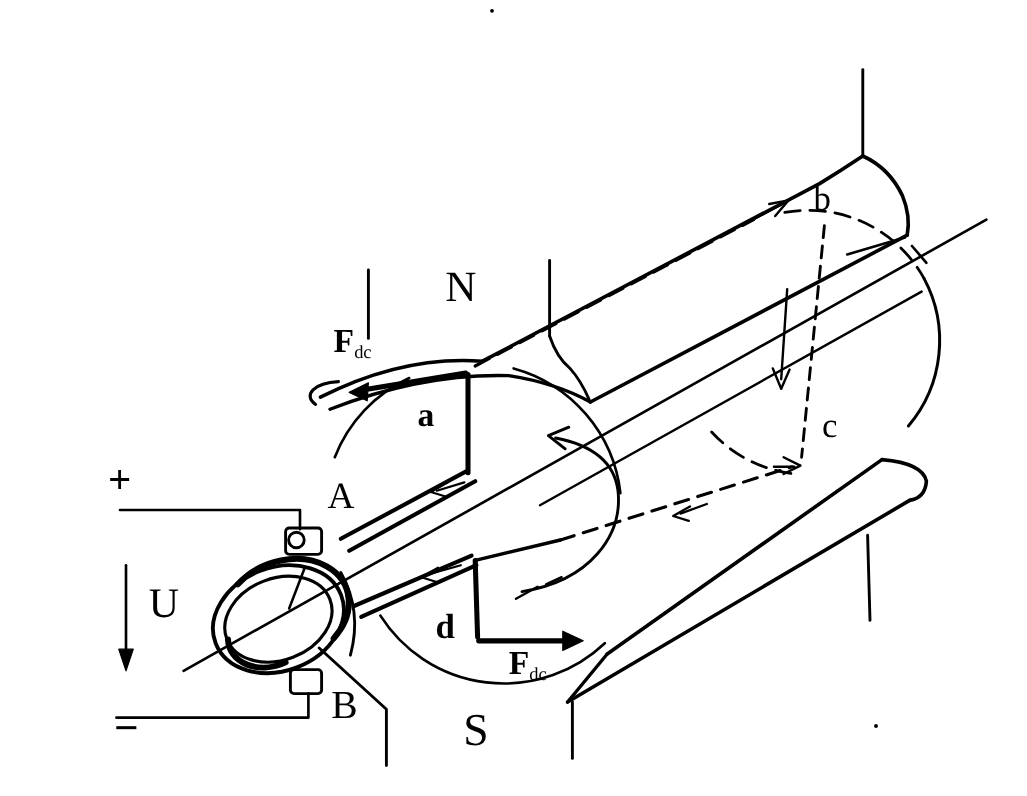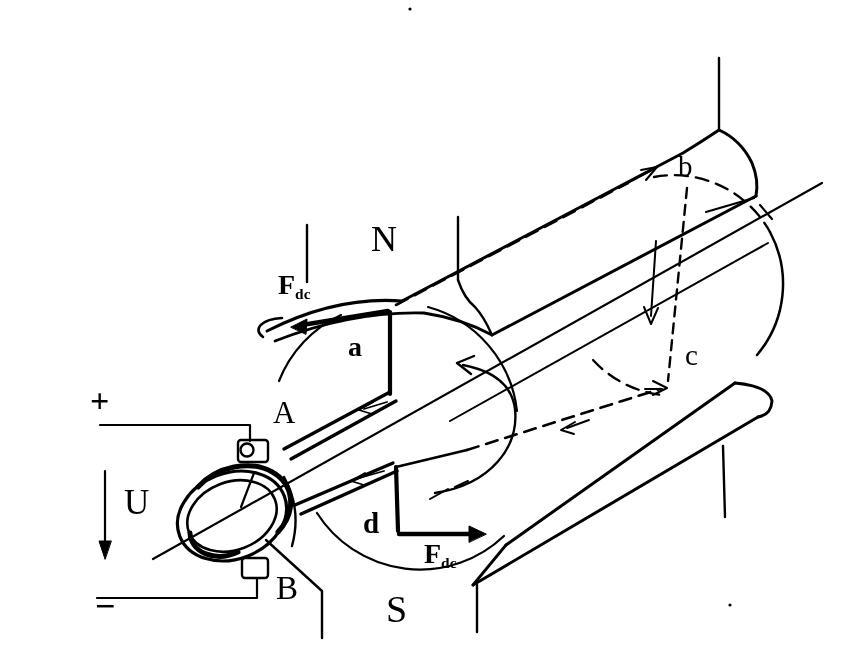--- a/index.html
+++ b/index.html
@@ -1,20 +1,20 @@
 <!DOCTYPE html>
 <html><head>
 <meta charset="utf-8">
 <style>
   html,body{margin:0;padding:0;background:#fff;}
   #stage{position:relative;width:856px;height:663px;background:#fff;overflow:hidden;
          font-family:"Liberation Serif", serif;color:#000;}
   #stage svg{position:absolute;left:0;top:0;}
   .lbl{position:absolute;line-height:1;color:#000;user-select:none;white-space:nowrap;}
-  .sub{font-size:0.55em;font-weight:bold;vertical-align:-0.32em;letter-spacing:0;}
+  .sub{font-size:0.55em;font-weight:normal;vertical-align:-0.32em;letter-spacing:0;}
   .bold{font-weight:bold;}
   .semi{font-weight:600;}
 </style>
 </head>
 <body>
 
 <div id="stage">
 
   <svg width="856" height="663" viewBox="0 0 856 663" fill="none" stroke="#000" stroke-linecap="round" stroke-linejoin="round">
 

